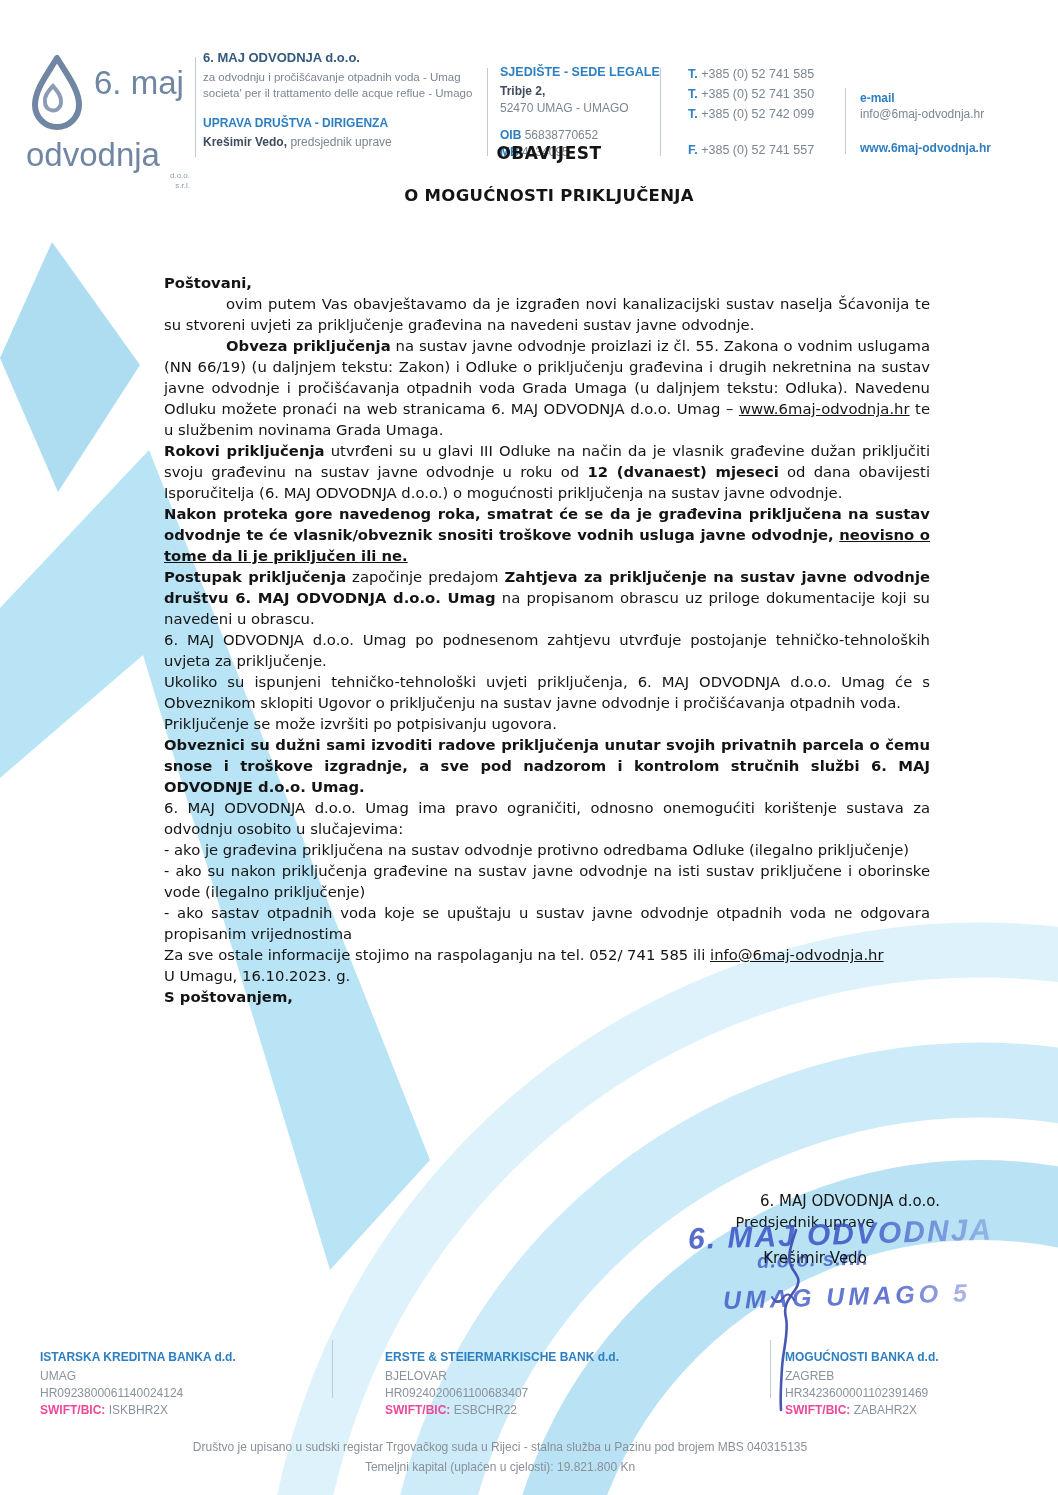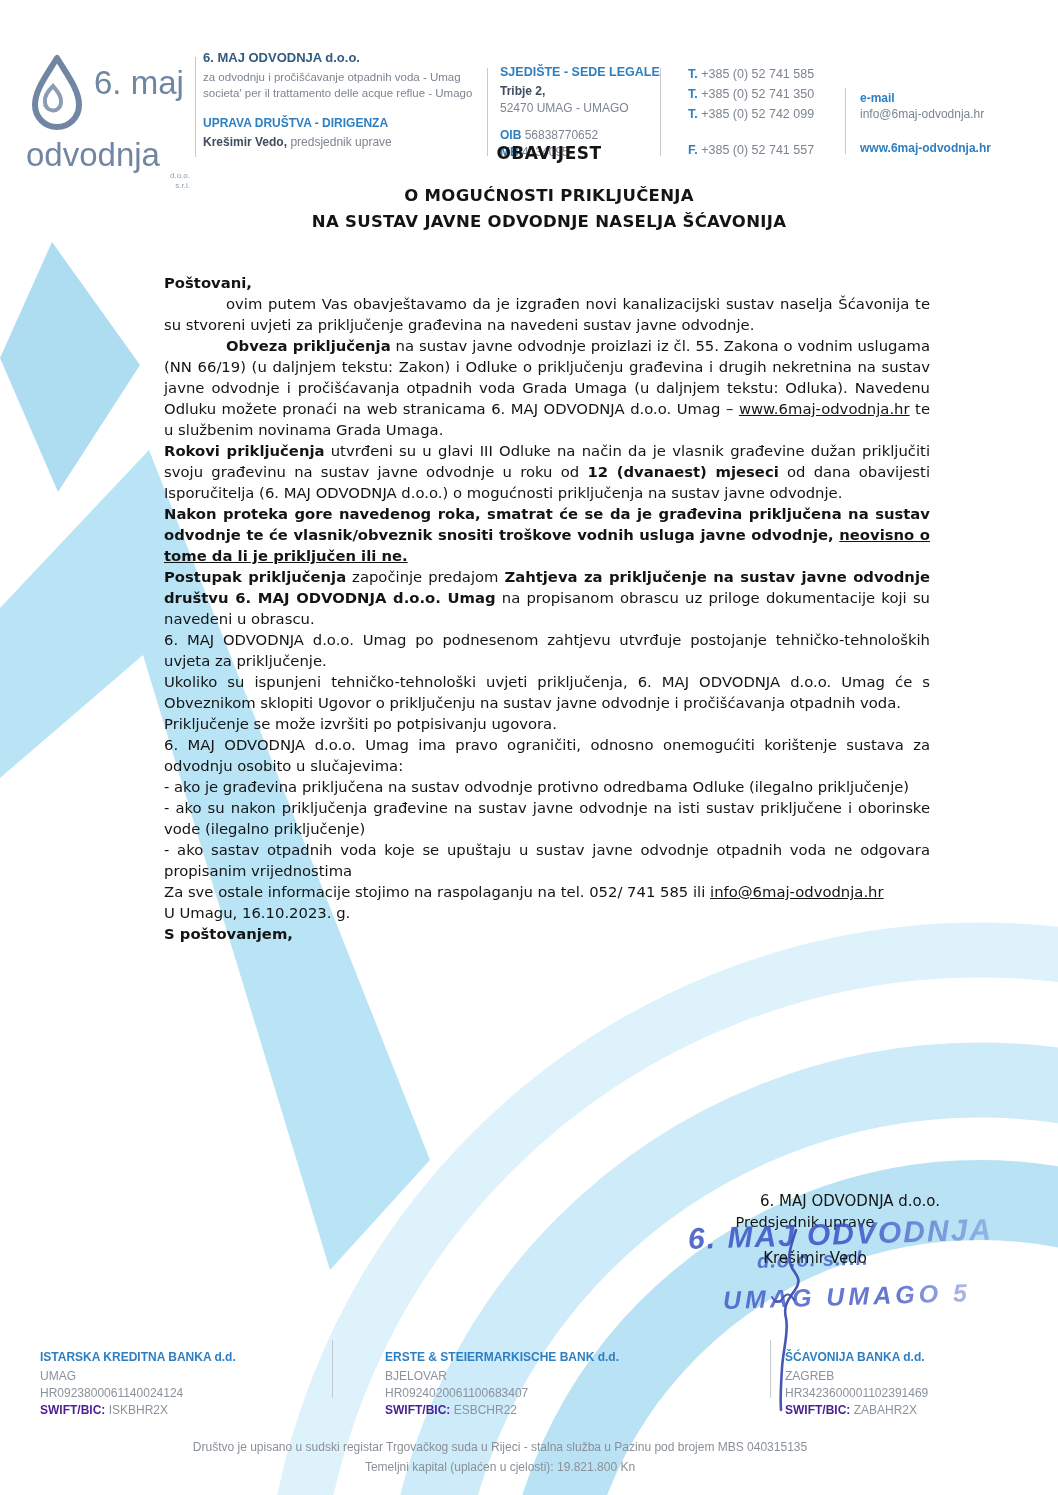--- a/index.html
+++ b/index.html
@@ -61,21 +61,21 @@
     mask-image:linear-gradient(to right,#000 55%,rgba(0,0,0,0.35) 100%);}
   .stamp-l2{left:757px;top:1250px;font-size:20px;letter-spacing:1px;opacity:0.9;}
   .stamp-l3{left:723px;top:1286px;font-size:25px;letter-spacing:4px;opacity:0.92;
     -webkit-mask-image:linear-gradient(to right,#000 70%,rgba(0,0,0,0.5) 100%);
     mask-image:linear-gradient(to right,#000 70%,rgba(0,0,0,0.5) 100%);}
   .pen-svg{position:absolute;left:0;top:0;z-index:6;pointer-events:none;}
   
   .bank{position:absolute;top:1337px;z-index:2;font-family:"Liberation Sans",sans-serif;
     font-size:12px;line-height:17px;color:#8a929c;margin-top:12px;}
   .bank .bank-name{color:#2e7fc1;font-weight:bold;margin-bottom:2px;}
-  .bank .swift-label{color:#4c1d95;font-weight:bold;}
+  .bank .swift-label{color:#ec4899;font-weight:bold;}
   .bank-1{left:40px;}  .bank-2{left:385px;} .bank-3{left:785px;}
   .bank-div{top:1340px;height:58px;}
   .footer-note{position:absolute;left:0;width:1000px;text-align:center;z-index:2;
     font-family:"Liberation Sans",sans-serif;font-size:12px;color:#8a9097;}
   .fn1{top:1440px;} .fn2{top:1460px;}
 </style>
 </head>
 <body>
 
 <div class="page">
@@ -136,39 +136,39 @@
 
   <div class="hdr online-col" style="position:absolute;">
     <div class="blue-label">e-mail</div>
     <div>info@6maj-odvodnja.hr</div>
     <div class="blue-label web-line">www.6maj-odvodnja.hr</div>
   </div>
 
   <div class="title">
     <div class="t1">OBAVIJEST</div>
     <div class="t2">O MOGUĆNOSTI PRIKLJUČENJA</div>
-    <div class="t3">NA SUSTAV JAVNE ODVODNJE NASELJA ŠĆAVONIJA</div>
   </div>
 
   <div class="body-col">
     <p class="bld mt1">Poštovani,</p>
 
     <p class="indent mt2">ovim putem Vas obavještavamo da je izgrađen novi kanalizacijski sustav naselja Šćavonija te su stvoreni uvjeti za priključenje građevina na navedeni sustav javne odvodnje.</p>
 
     <p class="indent mt3"><b>Obveza priključenja</b><span> na sustav javne odvodnje proizlazi iz čl. 55. Zakona o vodnim uslugama (NN 66/19) (u daljnjem tekstu: Zakon) i Odluke o priključenju građevina i drugih nekretnina na sustav javne odvodnje i pročišćavanja otpadnih voda Grada Umaga (u daljnjem tekstu: Odluka). Navedenu Odluku možete pronaći na web stranicama 6. MAJ ODVODNJA d.o.o. Umag – </span><span class="und">www.6maj-odvodnja.hr</span><span> te u službenim novinama Grada Umaga.</span></p>
 
     <p class="mt4"><b>Rokovi priključenja</b><span> utvrđeni su u glavi III Odluke na način da je vlasnik građevine dužan priključiti svoju građevinu na sustav javne odvodnje u roku od </span><b>12 (dvanaest) mjeseci</b><span> od dana obavijesti Isporučitelja (6. MAJ ODVODNJA d.o.o.) o mogućnosti priključenja na sustav javne odvodnje.</span></p>
 
     <p class="mt5"><b>Nakon proteka gore navedenog roka, smatrat će se da je građevina priključena na sustav odvodnje te će vlasnik/obveznik snositi troškove vodnih usluga javne odvodnje, </b><b class="und">neovisno o tome da li je priključen ili ne.</b></p>
 
     <p class="mt6"><b>Postupak priključenja</b><span> započinje predajom </span><b>Zahtjeva za priključenje na sustav javne odvodnje društvu 6. MAJ ODVODNJA d.o.o. Umag</b><span> na propisanom obrascu uz priloge dokumentacije koji su navedeni u obrascu.</span></p>
     <p>6. MAJ ODVODNJA d.o.o. Umag po podnesenom zahtjevu utvrđuje postojanje tehničko-tehnoloških uvjeta za priključenje.</p>
     <p>Ukoliko su ispunjeni tehničko-tehnološki uvjeti priključenja, 6. MAJ ODVODNJA d.o.o. Umag će s Obveznikom sklopiti Ugovor o priključenju na sustav javne odvodnje i pročišćavanja otpadnih voda.</p>
     <p>Priključenje se može izvršiti po potpisivanju ugovora.</p>
 
+    <p class="bld mt7">Obveznici su dužni sami izvoditi radove priključenja unutar svojih privatnih parcela o čemu snose i troškove izgradnje, a sve pod nadzorom i kontrolom stručnih službi 6. MAJ ODVODNJE d.o.o. Umag.</p>
 
     <p class="mt5">6. MAJ ODVODNJA d.o.o. Umag ima pravo ograničiti, odnosno onemogućiti korištenje sustava za odvodnju osobito u slučajevima:</p>
     <p>- ako je građevina priključena na sustav odvodnje protivno odredbama Odluke (ilegalno priključenje)</p>
     <p>- ako su nakon priključenja građevine na sustav javne odvodnje na isti sustav priključene i oborinske vode (ilegalno priključenje)</p>
     <p>- ako sastav otpadnih voda koje se upuštaju u sustav javne odvodnje otpadnih voda ne odgovara propisanim vrijednostima</p>
 
     <p class="mt7"><span>Za sve ostale informacije stojimo na raspolaganju na tel. 052/ 741 585 ili </span><span class="und">info@6maj-odvodnja.hr</span></p>
 
     <p class="left-ind mt8">U Umagu, 16.10.2023. g.</p>
 
@@ -203,21 +203,21 @@
   <div class="bank bank-2">
     <div class="bank-name">ERSTE &amp; STEIERMARKISCHE BANK d.d.</div>
     <div>BJELOVAR</div>
     <div>HR0924020061100683407</div>
     <div><span class="swift-label">SWIFT/BIC:</span><span> ESBCHR22</span></div>
   </div>
 
   <div class="vline bank-div" style="left:770px;"></div>
 
   <div class="bank bank-3">
-    <div class="bank-name">ŠĆAVONIJA BANKA d.d.</div>
+    <div class="bank-name">MOGUĆNOSTI BANKA d.d.</div>
     <div>ZAGREB</div>
     <div>HR3423600001102391469</div>
     <div><span class="swift-label">SWIFT/BIC:</span><span> ZABAHR2X</span></div>
   </div>
 
   <div class="footer-note fn1">Društvo je upisano u sudski registar Trgovačkog suda u Rijeci - stalna služba u Pazinu pod brojem MBS 040315135</div>
   <div class="footer-note fn2">Temeljni kapital  (uplaćen u cjelosti): 19.821.800 Kn</div>
 
 </div>
 

